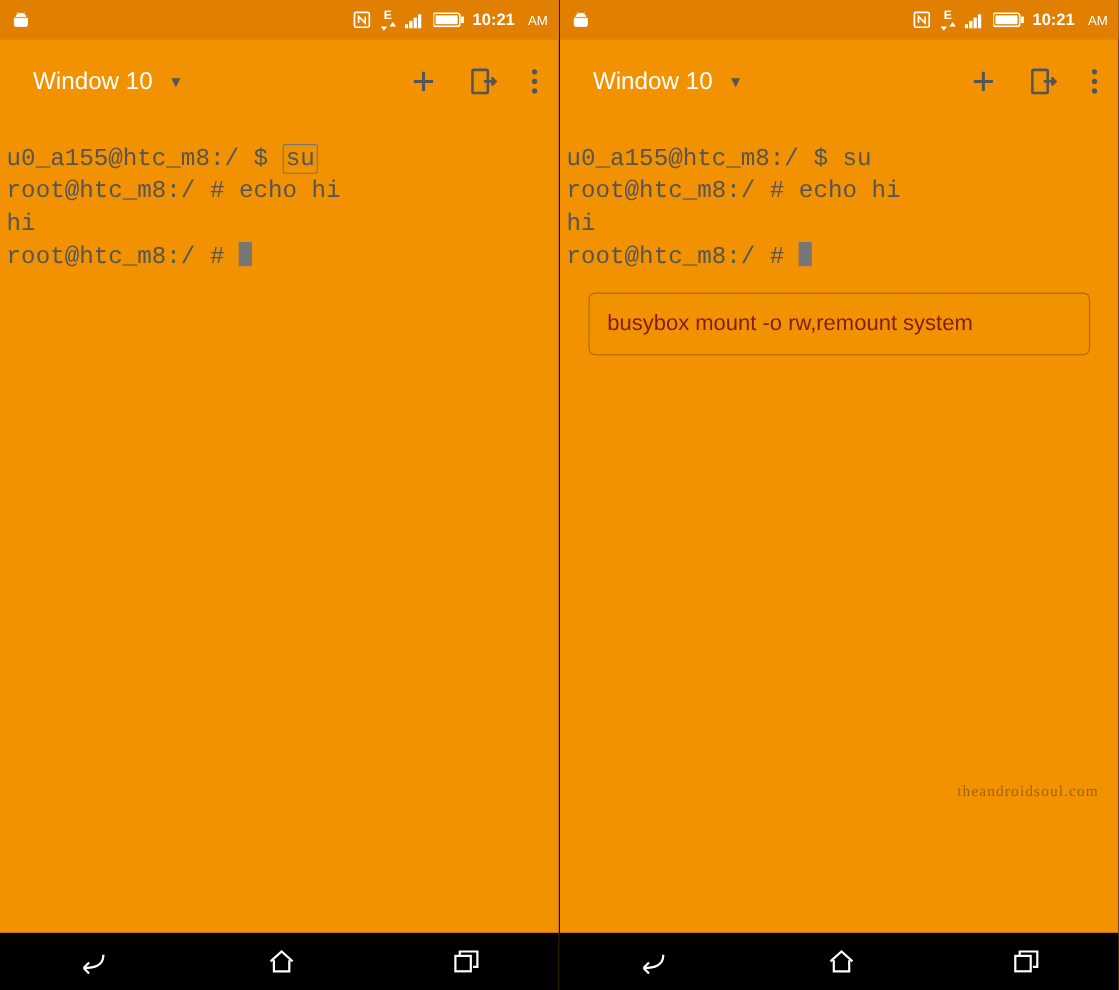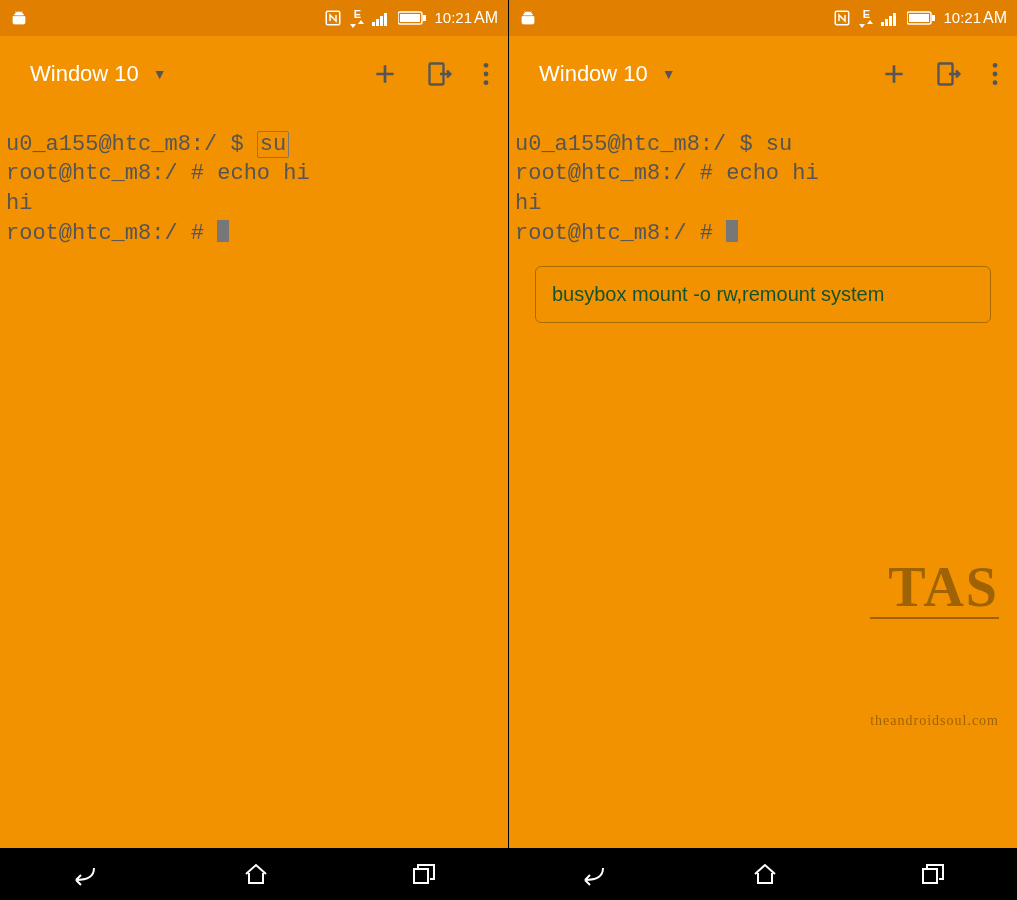--- a/index.html
+++ b/index.html
@@ -11,22 +11,22 @@
   }
   .divider { width: 1px; background: #000; }
   
   .status-bar {
     height: 36px; background: #e07f00; color: #fff;
     display: flex; align-items: center; justify-content: space-between;
     padding: 0 10px; font-size: 15px;
   }
   .status-left { display: flex; align-items: center; gap: 6px; }
   .status-right { display: flex; align-items: center; gap: 8px; }
-  .status-time { font-weight: 400; margin-top: 40px; }
-  .status-ampm { font-size: 16px; margin-left:2px; }
+  .status-time { font-weight: 700; margin-top: 40px; }
+  .status-ampm { font-size: 12px; margin-left:12px; }
   .sicon { display:inline-flex; align-items:center; justify-content:center; }
   
   .toolbar {
     height: 60px; display: flex; align-items: center; justify-content: space-between;
     padding: 16px 18px 0 30px; color: #fff;
   }
   .toolbar-left { display: flex; align-items: center; gap: 14px; font-size: 22px; cursor:pointer;}
   .toolbar-right { display: flex; align-items: center; gap: 28px; }
   .dropdown-arrow { font-size: 14px; color: #555; }
   .ticon { color: #555; cursor:pointer; }
@@ -37,21 +37,21 @@
     white-space: pre; position: relative;
   }
   .highlight-su {
     border: 1px solid #777; padding: 0 2px; border-radius: 2px; margin-top: 48px;
   }
   .block-cursor {
     display:inline-block; width: 12px; height: 22px; background:#777; vertical-align: -3px;
   }
   .suggestion-box {
     margin: 18px 20px 0 20px; border: 1px solid #a96a00; border-radius: 6px;
-    padding: 14px 16px; color: #14532d; font-family: sans-serif; font-size: 20px;
+    padding: 14px 16px; color: #7f1d1d; font-family: sans-serif; font-size: 20px;
   }
   
   .watermark {
     position: absolute; right: 18px; bottom: 58px; text-align: right;
     color: rgba(90,60,10,0.55); font-family: Georgia, serif;
   }
   .watermark .big { font-size: 56px; font-weight: bold; letter-spacing: 2px; border-bottom: 2px solid rgba(90,60,10,0.55); line-height:1; padding-bottom:2px;}
   .watermark .small { font-size: 14px; letter-spacing: 1px; margin-top: 33px; }
   
   .navbar {
@@ -232,21 +232,20 @@
   </div>
 
   <div class="termbody">
 <span>u0_a155@htc_m8:/ $ su</span>
 <span>root@htc_m8:/ # echo hi</span>
 <span>hi</span>
 <span><span>root@htc_m8:/ # </span><span class="block-cursor"></span></span>
 <div class="suggestion-box" style="white-space:normal;">busybox mount -o rw,remount system</div>
 
     <div class="watermark">
-      <div class="big">TAS</div>
       <div class="small">theandroidsoul.com</div>
     </div>
   </div>
 
   <div class="navbar">
     <span class="navicon">
       <svg width="30" height="24" viewBox="0 0 30 24" fill="none" stroke="#fff" stroke-width="2">
           <path d="M23 6c0 10-8 12-18 12m0 0 5-5m-5 5 5 5"></path>
         </svg>
     </span>

